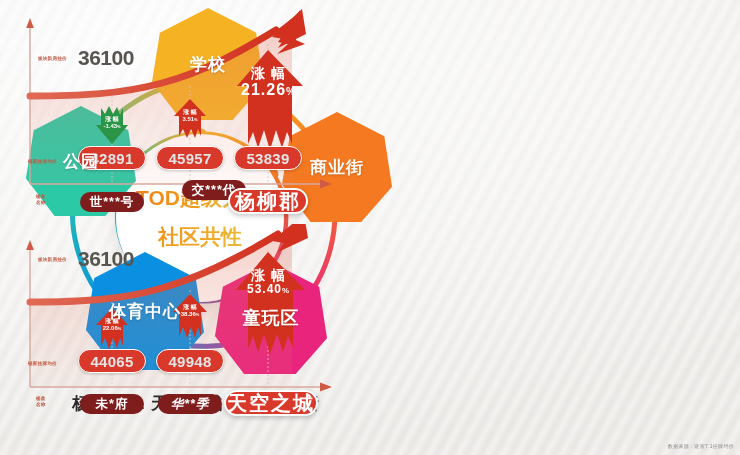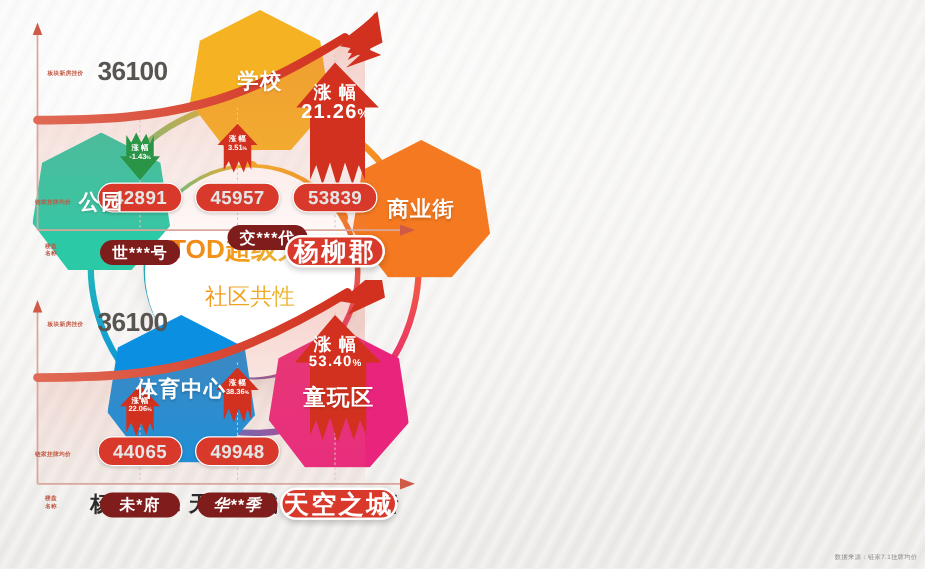--- a/index.html
+++ b/index.html
@@ -54,21 +54,21 @@
     box-shadow:0 6px 16px rgba(120,110,100,.18);
     display:flex; flex-direction:column; align-items:center; justify-content:center;
   }
   .center-line1{
     font-size:21px; font-weight:bold; line-height:1.05;
     background:linear-gradient(92deg,#f07f16 0%,#f29a1c 40%,#e8b93a 75%,#f3a42a 100%);
     -webkit-background-clip:text; background-clip:text; color:transparent;
     white-space:nowrap;
   }
   .center-line2{
-    font-size:18px; font-weight:normal; line-height:1.15; margin-top:16px;
+    font-size:21px; font-weight:bold; line-height:1.15; margin-top:16px;
     background:linear-gradient(92deg,#f3961c 0%,#efa825 55%,#ecb832 100%);
     -webkit-background-clip:text; background-clip:text; color:transparent;
     white-space:nowrap;
   }
   .caption{
     position:absolute; left:0; top:392px; width:392px; text-align:center;
     font-size:17px; font-weight:bold; color:#2b2b2b; letter-spacing:1px;
   }
   .chart{ position:absolute; left:0; width:348px; height:222px; }
   .chart-1{ top:4px; }

